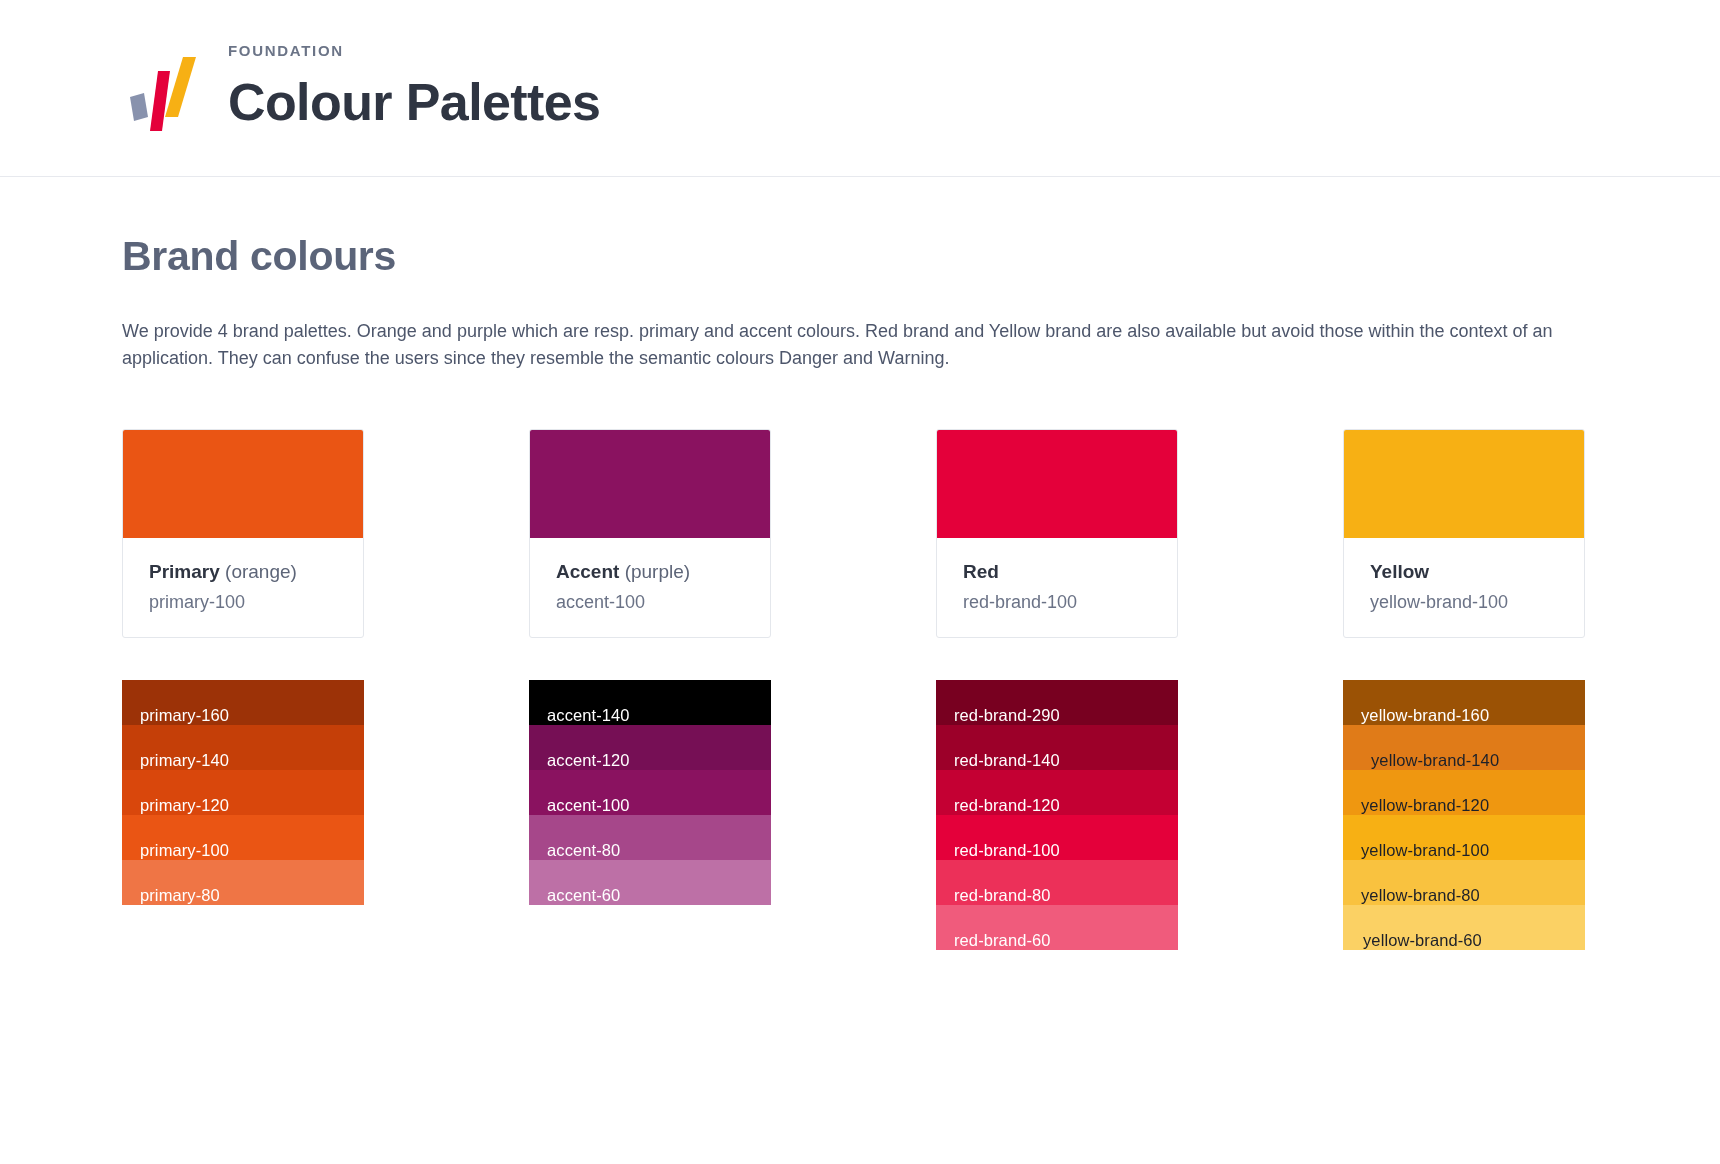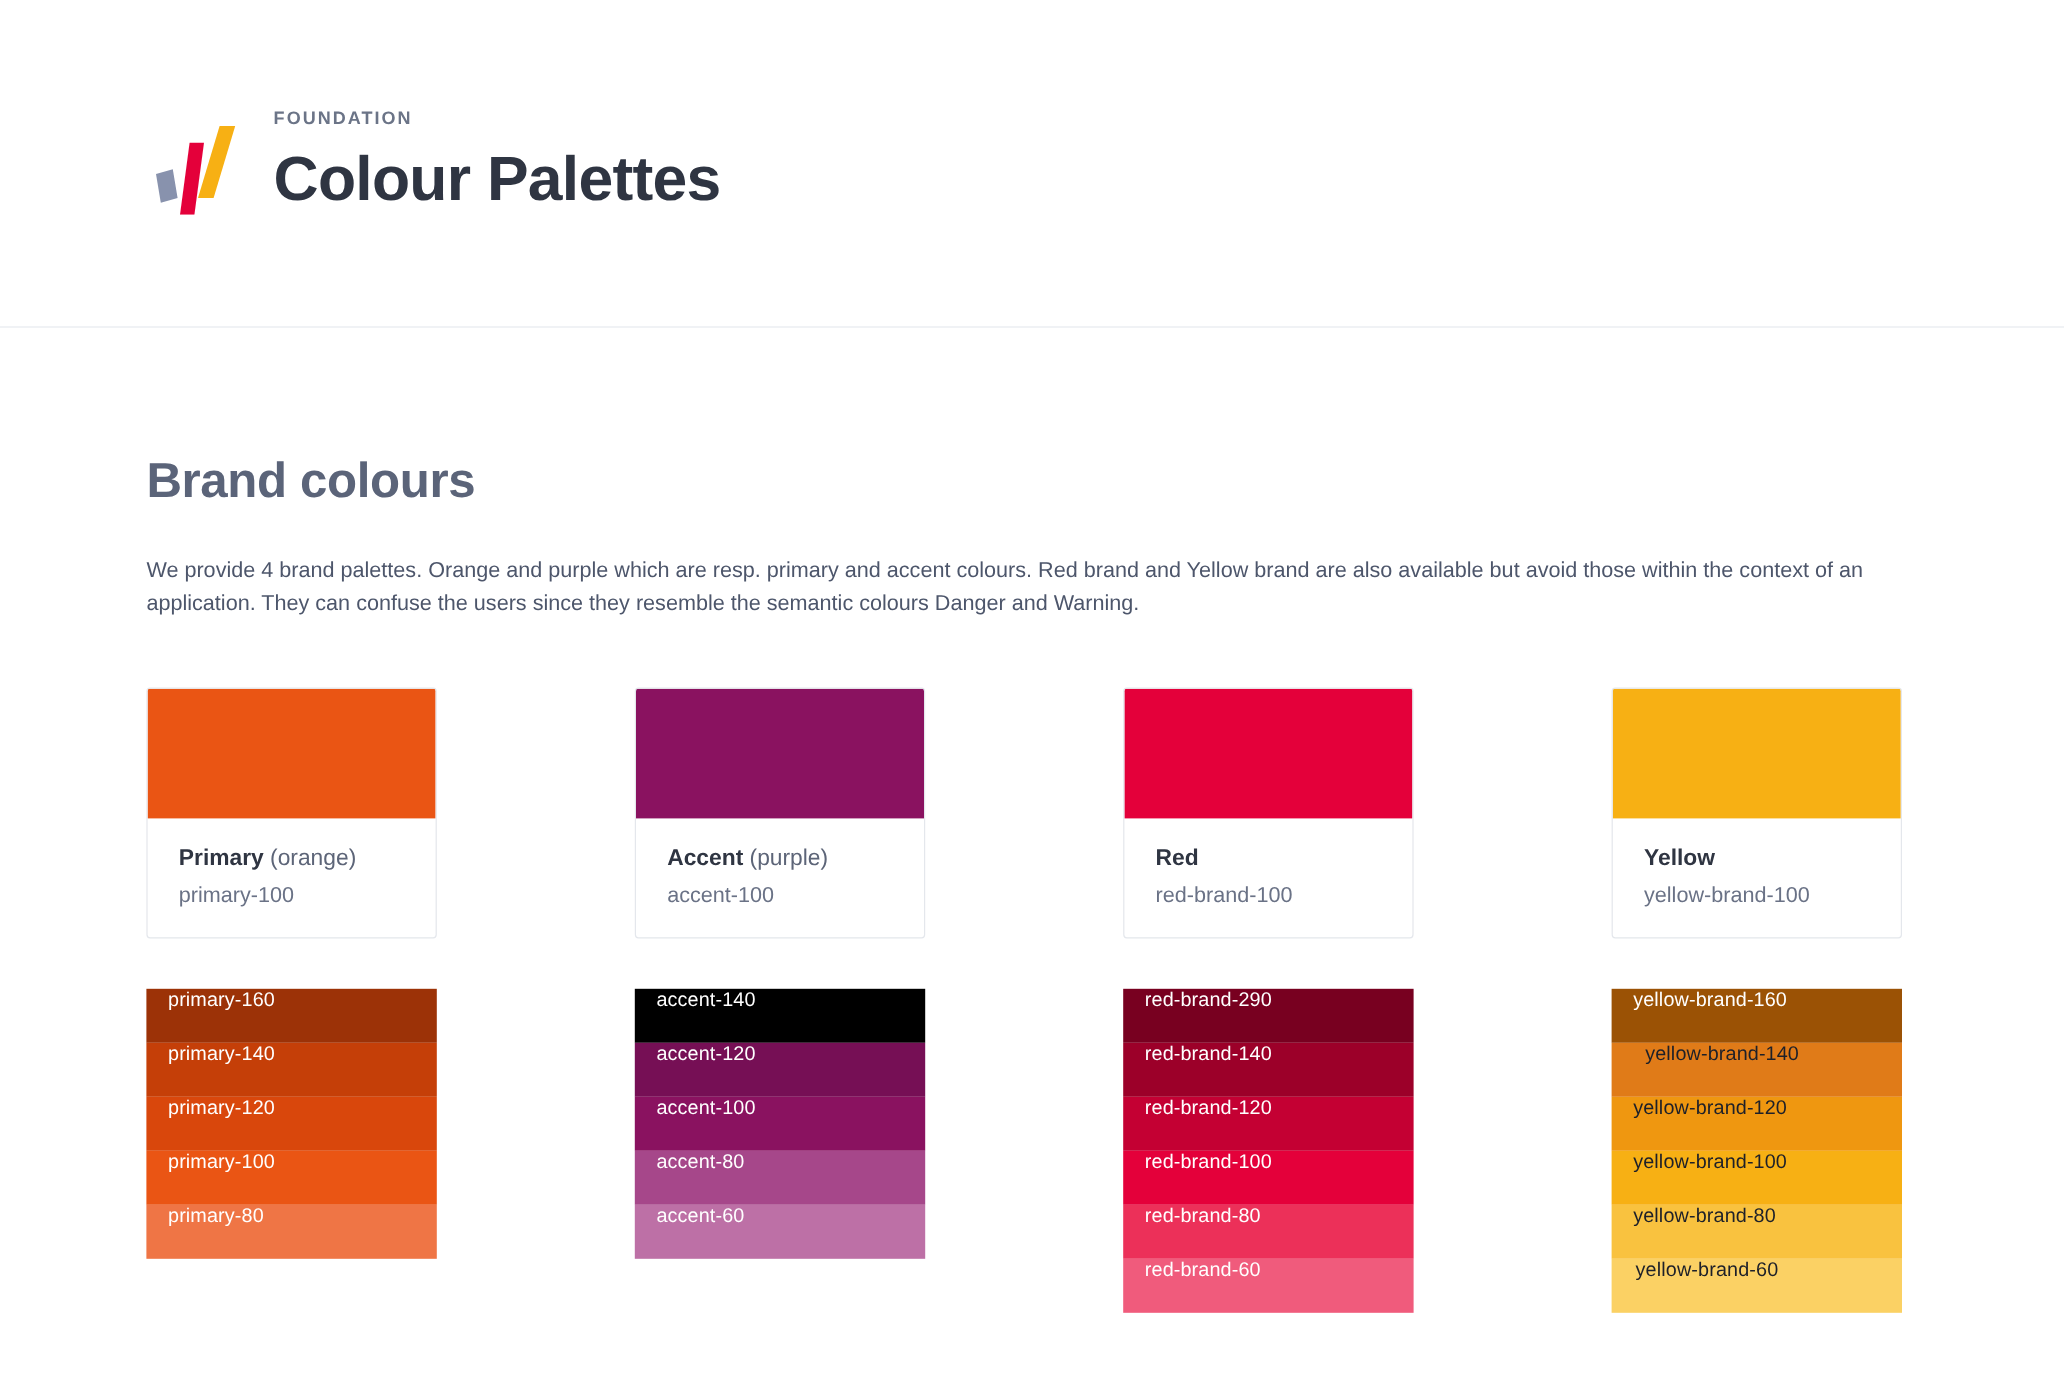--- a/index.html
+++ b/index.html
@@ -14,21 +14,21 @@
 
   .page {
     position: relative;
     width: 1720px;
     height: 1164px;
     background: #ffffff;
   }
 
   
   .site-header {
-    height: 273px;
+    height: 177px;
     border-bottom: 1px solid #e7e9ee;
     display: flex;
     align-items: center;
     padding-left: 122px;
   }
 
   .brand-lockup {
     display: flex;
     align-items: center;
   }
@@ -62,21 +62,21 @@
   
   .content {
     padding: 0 122px;
   }
 
   .section-heading {
     font-size: 41px;
     font-weight: bold;
     color: #5b6479;
     letter-spacing: -0.3px;
-    margin-top: 104px;
+    margin-top: 56px;
   }
 
   .section-body {
     margin-top: 38px;
     font-size: 18px;
     line-height: 1.52;
     color: #4d566b;
     max-width: 1480px;
   }
 
@@ -132,21 +132,21 @@
   }
 
   .ramp-column {
     display: flex;
     flex-direction: column;
   }
 
   .ramp-step {
     height: 45px;
     display: flex;
-    align-items: flex-start;
+    align-items: flex-end;
     padding-left: 18px;
     font-size: 16.5px;
     letter-spacing: 0.1px;
   }
 </style>
 </head>
 <body>
 
 <div class="page">
 

